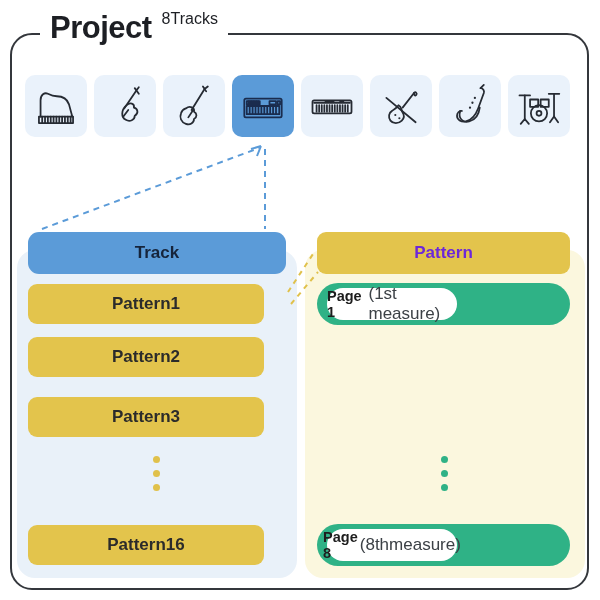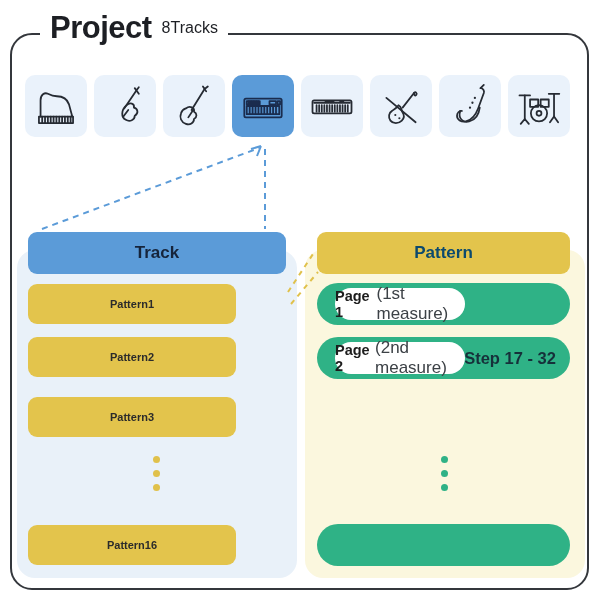--- a/index.html
+++ b/index.html
@@ -3,21 +3,21 @@
 <meta charset="utf-8">
 <style>
   html,body{margin:0;padding:0;background:#fff;}
   #app{position:relative;width:600px;height:600px;background:#fff;overflow:hidden;
        font-family:"Liberation Sans",sans-serif;}
 
   
   .frame{position:absolute;left:10px;top:33px;width:575px;height:553px;
          border:2.5px solid #34373c;border-radius:22px;}
   .title{position:absolute;left:40px;top:10px;background:#fff;padding:0 10px;
-         display:flex;align-items:center;gap:10px;z-index:3;}
+         display:flex;align-items:flex-start;gap:10px;z-index:3;}
   .title .main{font-size:31px;font-weight:bold;color:#1d1f24;letter-spacing:-0.5px;}
   .title .sub{font-size:16px;font-weight:normal;color:#1d1f24;}
 
   
   .tiles{position:absolute;left:25px;top:75px;display:flex;gap:7px;z-index:2;}
   .tile{width:62px;height:62px;background:#EAF2FB;border-radius:10px;
         display:flex;align-items:center;justify-content:center;}
   .tile.selected{background:#5B9BD8;}
   .tile svg{width:52px;height:52px;fill:none;stroke:#262B33;stroke-width:2.2;
             stroke-linecap:round;stroke-linejoin:round;}
@@ -30,32 +30,32 @@
 
   
   .panel{position:absolute;top:250px;width:280px;height:328px;border-radius:18px;}
   .panel.blue{left:17px;background:#E9F1F9;}
   .panel.yellow{left:305px;background:#FBF7DE;}
 
   
   .hdr{position:absolute;top:232px;height:42px;border-radius:9px;z-index:2;
        display:flex;align-items:center;justify-content:center;
        font-weight:bold;font-size:17px;}
-  .hdr.track{left:28px;width:258px;background:#5B9BD8;color:#16243B;}
-  .hdr.pattern{left:317px;width:253px;background:#E3C44C;color:#0c4a6e;}
-
-  
-  .pbox{position:absolute;left:28px;width:208px;height:40px;background:#E3C44C;
+  .hdr.track{left:28px;width:258px;background:#5B9BD8;color:#16243B;border-radius:11px;}
+  .hdr.pattern{left:317px;width:253px;background:#E3C44C;color:#6d28d9;}
+
+  
+  .pbox{position:absolute;left:28px;width:236px;height:40px;background:#E3C44C;
         border-radius:9px;z-index:2;display:flex;align-items:center;
-        justify-content:center;font-weight:bold;font-size:11px;color:#2b2b2b;}
+        justify-content:center;font-weight:bold;font-size:17px;color:#2b2b2b;}
 
   
   .prow{position:absolute;left:317px;width:253px;height:42px;background:#2FB286;
         border-radius:21px;z-index:2;}
-  .wpill{position:absolute;left:18px;top:5px;width:130px;height:32px;background:#fff;
+  .wpill{position:absolute;left:10px;top:5px;width:130px;height:32px;background:#fff;
          border-radius:16px;display:flex;align-items:baseline;justify-content:center;
          gap:2px;padding-top:0;align-items:center;}
   .wpill .page{font-weight:bold;font-size:14.5px;color:#1d1d1d;}
   .wpill .measure{font-size:17px;color:#3c4146;}
   .step{position:absolute;left:135px;right:2px;top:0;bottom:0;display:flex;
         align-items:center;justify-content:center;font-weight:bold;
         font-size:16.5px;color:#16303A;}
 
   
   .dots{position:absolute;top:456px;display:flex;flex-direction:column;gap:7px;z-index:2;}
@@ -183,31 +183,28 @@
   <div class="panel yellow"></div>
   <div class="hdr pattern">Pattern</div>
 
   <div class="prow" style="top:283px">
     <div class="wpill">
       <span class="page">Page 1</span>
       <span class="measure">(1st measure)</span>
     </div>
   </div>
 
-  <div class="prow" style="top:337px">
+
+
+  <div class="dots right">
+      <span></span>
+      <span></span>
+      <span></span>
+    </div>
+
+  <div class="prow" style="top:524px">
     <div class="wpill">
-      <span class="page">Page 2</span>
-      <span class="measure">(2nd measure)</span>
-    </div>
-    <div class="step">Step 17 - 32</div>
-  </div>
-
-
-  <div class="dots right">
-      <span></span>
-      <span></span>
-      <span></span>
-    </div>
-
-  <div class="prow" style="top:524px">
+      <span class="page">Page 8</span>
+      <span class="measure">(8thmeasure)</span>
+    </div>
   </div>
 
 </div>
 
 </body></html>

